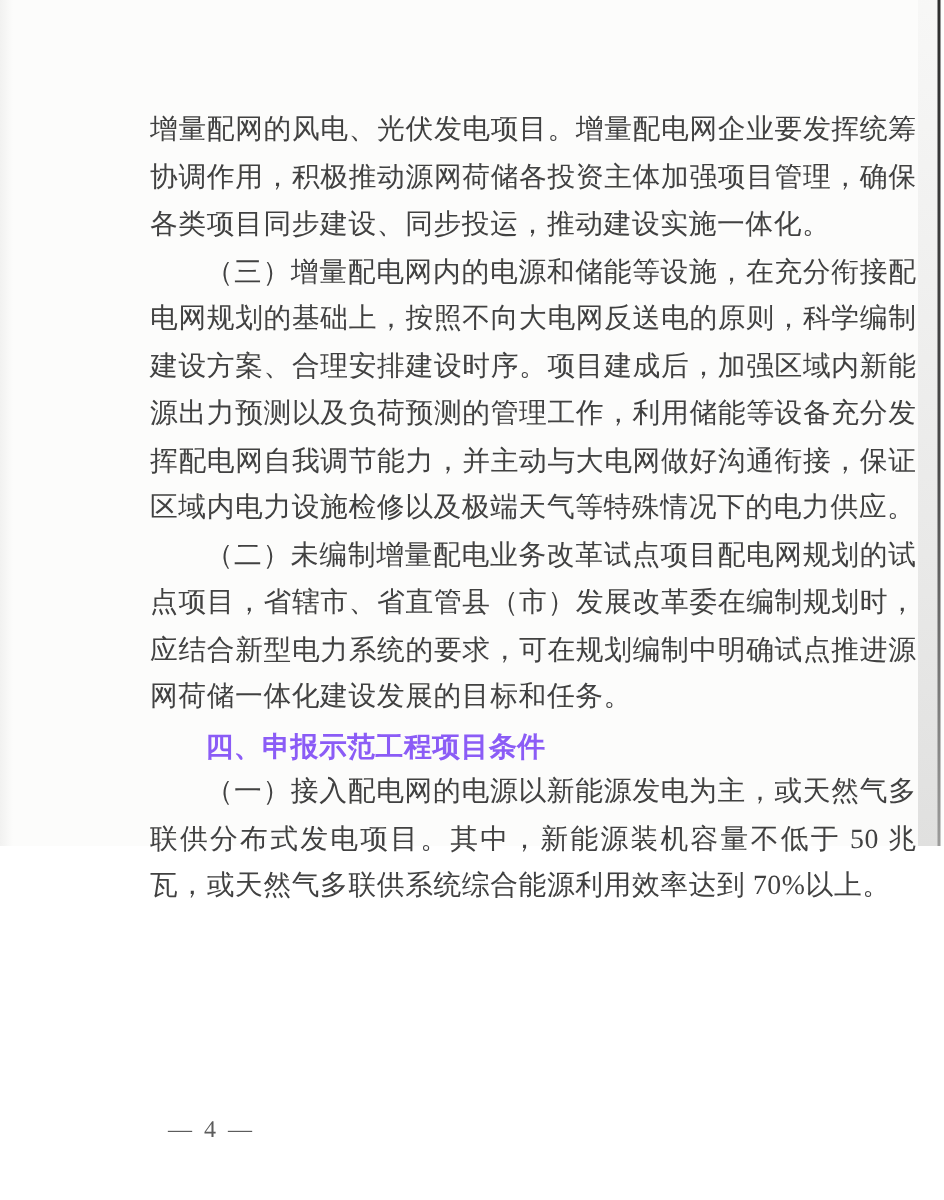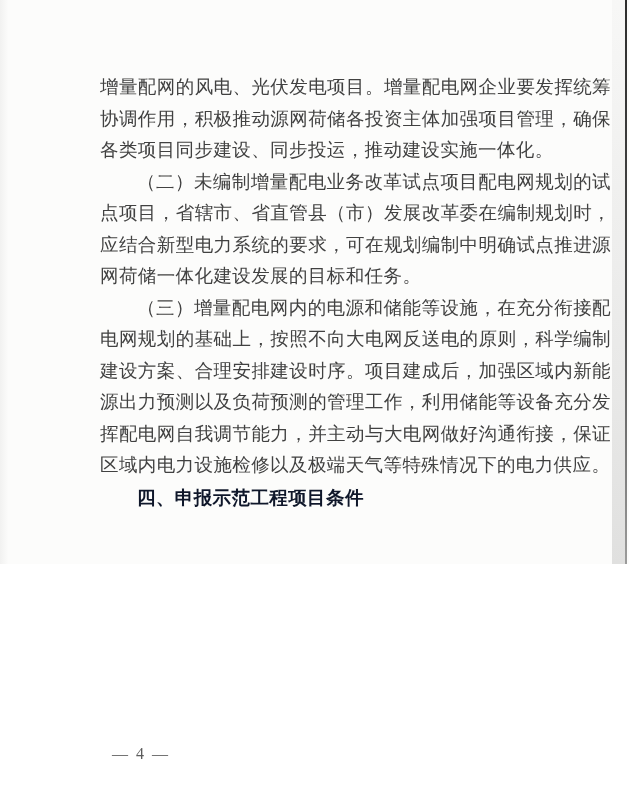--- a/index.html
+++ b/index.html
@@ -54,21 +54,21 @@
   .doc-body p {
     margin: 0;
     padding: 0;
   }
   .doc-body p.indent {
     text-indent: 2em;
   }
   .doc-body p.heading {
     font-family: "Liberation Sans", "DejaVu Sans", sans-serif;
     font-weight: 700;
-    color: #0f172a;
+    color: #8b5cf6;
     text-align: left;
   }
   .page-number {
     position: absolute;
     left: 112px;
     top: 745px;
     font-size: 16px;
     letter-spacing: 2px;
     color: #5c5c5c;
     font-family: "Liberation Serif", "DejaVu Serif", serif;
@@ -77,19 +77,20 @@
 </head>
 <body>
 
 <div class="scan-page">
   <div class="edge-left"></div>
   <div class="edge-right-shade"></div>
   <div class="edge-right-line"></div>
 
   <div class="doc-body">
       <p>增量配网的风电、光伏发电项目。增量配电网企业要发挥统筹协调作用，积极推动源网荷储各投资主体加强项目管理，确保各类项目同步建设、同步投运，推动建设实施一体化。</p>
+      <p class="indent">（三）增量配电网内的电源和储能等设施，在充分衔接配电网规划的基础上，按照不向大电网反送电的原则，科学编制建设方案、合理安排建设时序。项目建成后，加强区域内新能源出力预测以及负荷预测的管理工作，利用储能等设备充分发挥配电网自我调节能力，并主动与大电网做好沟通衔接，保证区域内电力设施检修以及极端天气等特殊情况下的电力供应。</p>
       <p class="indent">（二）未编制增量配电业务改革试点项目配电网规划的试点项目，省辖市、省直管县（市）发展改革委在编制规划时，应结合新型电力系统的要求，可在规划编制中明确试点推进源网荷储一体化建设发展的目标和任务。</p>
-      <p class="indent">（三）增量配电网内的电源和储能等设施，在充分衔接配电网规划的基础上，按照不向大电网反送电的原则，科学编制建设方案、合理安排建设时序。项目建成后，加强区域内新能源出力预测以及负荷预测的管理工作，利用储能等设备充分发挥配电网自我调节能力，并主动与大电网做好沟通衔接，保证区域内电力设施检修以及极端天气等特殊情况下的电力供应。</p>
       <p class="indent heading">四、申报示范工程项目条件</p>
+      <p class="indent">（一）接入配电网的电源以新能源发电为主，或天然气多联供分布式发电项目。其中，新能源装机容量不低于 50 兆瓦，或天然气多联供系统综合能源利用效率达到 70%以上。</p>
     </div>
 
   <div class="page-number">— 4 —</div>
 </div>
 
 </body></html>

